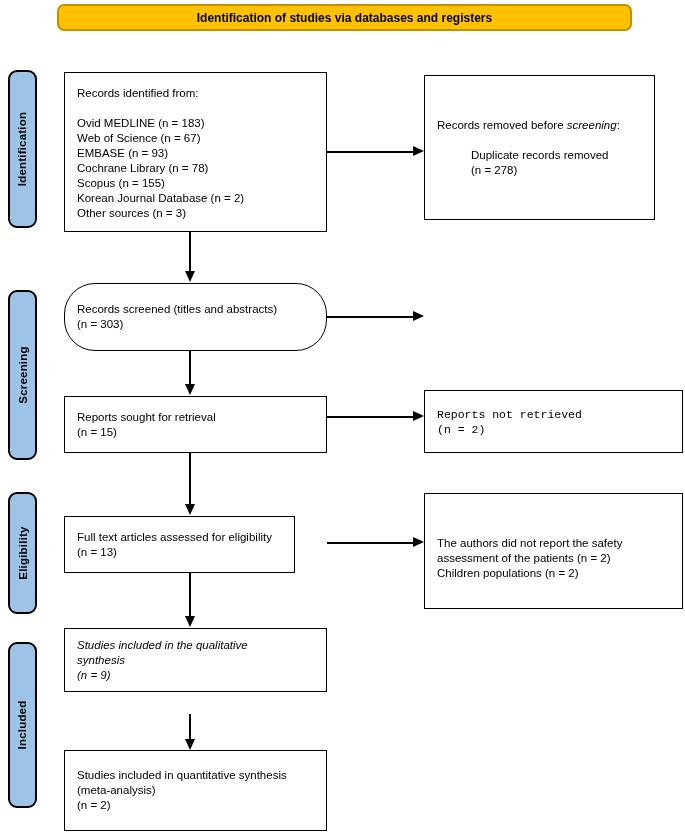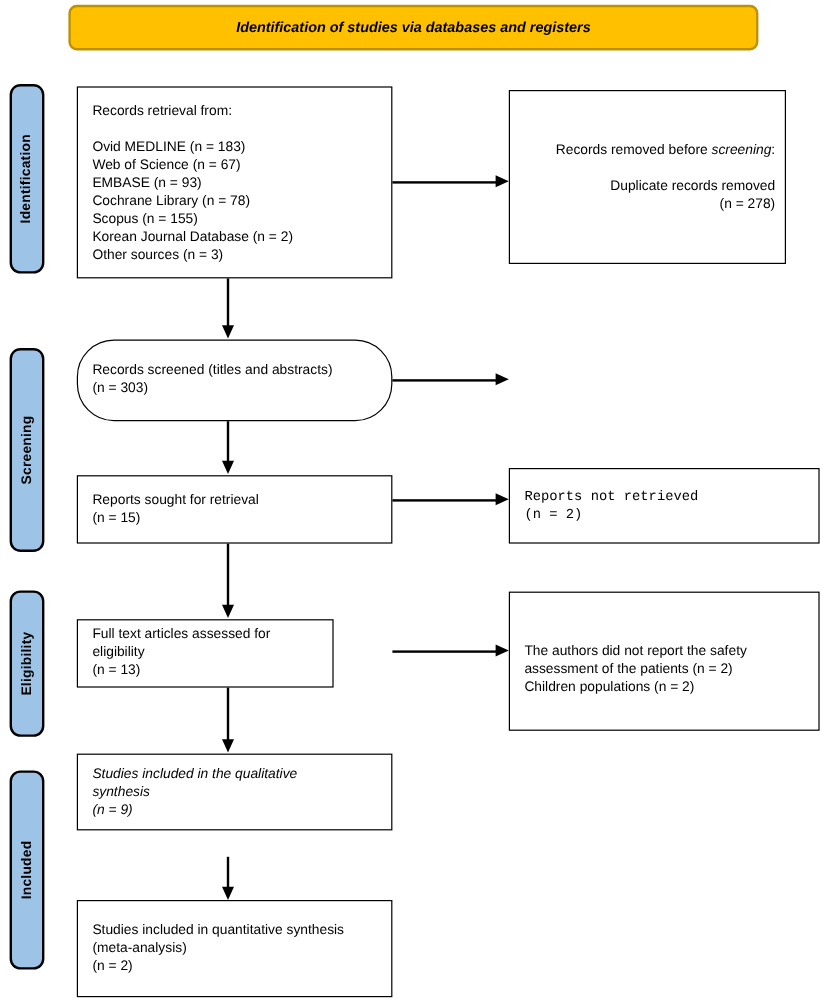--- a/index.html
+++ b/index.html
@@ -1,24 +1,24 @@
 <!DOCTYPE html>
 <html><head>
 <meta charset="utf-8">
 <style>
   html,body{margin:0;padding:0;background:#ffffff;}
   .canvas{
     position:relative;width:685px;height:835px;background:#ffffff;
     font-family:"Liberation Sans",sans-serif;color:#000;overflow:hidden;
   }
   .banner{
-    position:absolute;left:57px;top:4px;width:575px;height:38px;
+    position:absolute;left:57px;top:4px;width:575px;height:27px;
     background:#FFC000;border:2px solid #BF9000;border-radius:7px;
     display:flex;align-items:center;justify-content:center;
-    font-weight:bold;font-size:12px;box-sizing:border-box;font-style:italic;
+    font-weight:bold;font-size:12px;box-sizing:border-box;
   }
   .stage{
     position:absolute;left:8px;width:29px;background:#9DC3E6;
     border:2px solid #000;border-radius:9px;box-sizing:border-box;
     display:flex;align-items:center;justify-content:center;
   }
   .stage span{
     transform:rotate(-90deg);white-space:nowrap;
     font-weight:bold;font-size:11.5px;letter-spacing:.2px;
   }
@@ -56,58 +56,58 @@
     <span>Screening</span>
   </div>
   <div class="stage" style="top:492px;height:122px;">
     <span>Eligibility</span>
   </div>
   <div class="stage" style="top:642px;height:166px;">
     <span>Included</span>
   </div>
 
   <div class="box top-align" style="left:64px;top:72px;width:263px;height:160px;">
-    <div>Records retrieval from:</div>
+    <div>Records identified from:</div>
     <div class="lines mt">Ovid MEDLINE (n = 183)
 Web of Science (n = 67)
 EMBASE (n = 93)
 Cochrane Library (n = 78)
 Scopus (n = 155)
 Korean Journal Database (n = 2)
 Other sources (n = 3)</div>
   </div>
 
   <div class="box" style="left:64px;top:283px;width:263px;height:68px;border-radius:31px;">
     <div class="lines">Records screened (titles and abstracts)
 (n = 303)</div>
   </div>
 
   <div class="box" style="left:64px;top:396px;width:263px;height:57px;">
     <div class="lines">Reports sought for retrieval
 (n = 15)</div>
   </div>
 
-  <div class="box" style="left:64px;top:516px;width:214px;height:57px;">
+  <div class="box" style="left:64px;top:516px;width:231px;height:57px;">
     <div class="lines">Full text articles assessed for eligibility
 (n = 13)</div>
   </div>
 
   <div class="box" style="left:64px;top:628px;width:263px;height:64px;font-style:italic;">
     <div class="lines">Studies included in the qualitative
 synthesis
 (n = 9)</div>
   </div>
 
   <div class="box" style="left:64px;top:750px;width:263px;height:81px;">
     <div class="lines">Studies included in quantitative synthesis
 (meta-analysis)
 (n = 2)</div>
   </div>
 
-  <div class="box" style="left:424px;top:75px;width:231px;height:145px;text-align:right;">
+  <div class="box" style="left:424px;top:75px;width:231px;height:145px;">
     <div>
       <span>Records removed before </span><span class="italic">screening</span><span>:</span>
     </div>
     <div class="lines mt indent">Duplicate records removed
 (n = 278)</div>
   </div>
 
 
   <div class="box" style="left:424px;top:390px;width:259px;height:63px;font-family:Liberation Mono, monospace;">
     <div class="lines">Reports not retrieved

